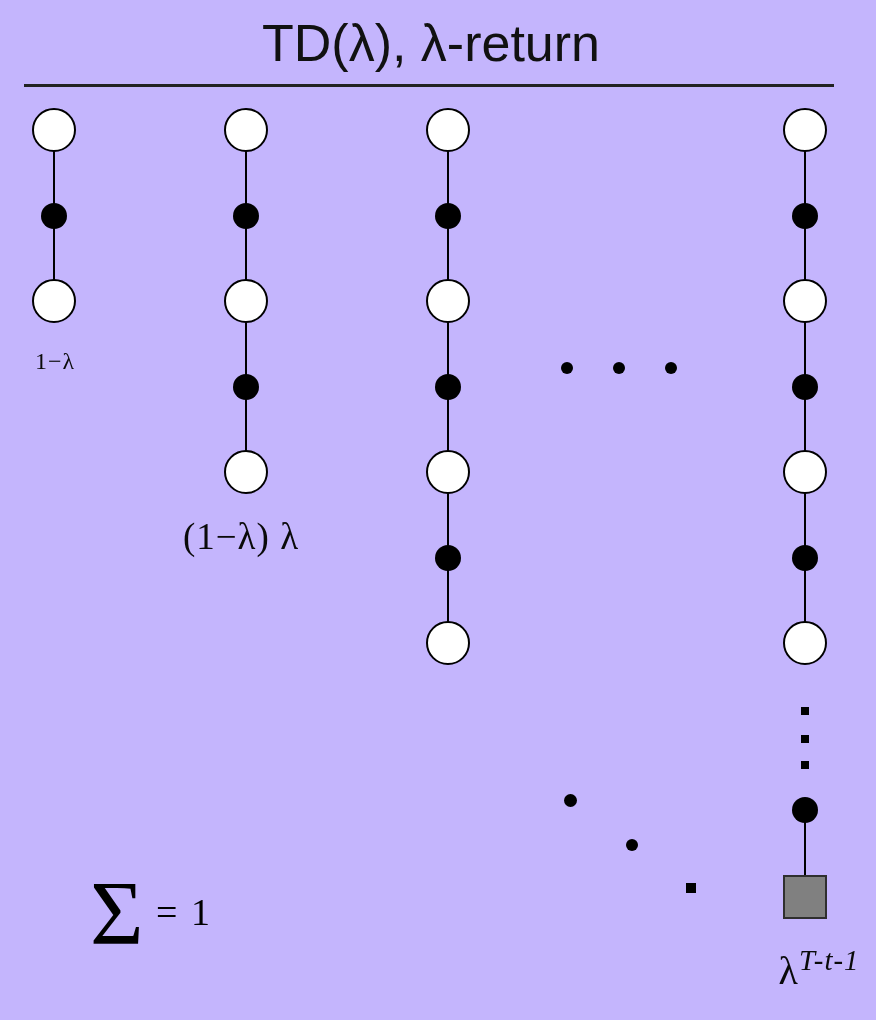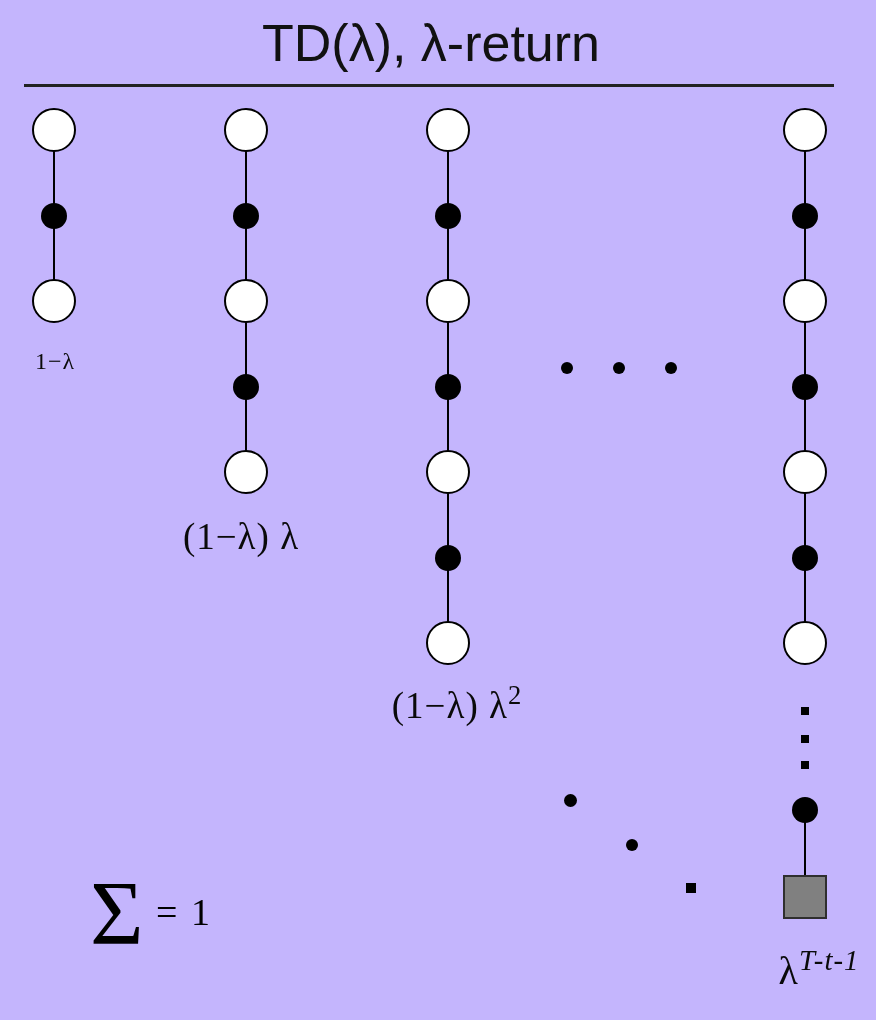--- a/index.html
+++ b/index.html
@@ -78,21 +78,20 @@
       <div class="abs state-node" style="left: 224px; top: 450px; width: 44px; height: 44px;"></div>
       <div class="abs col-label" style="left: 241px; top: 537px; font-size: 37px;"><span>(1−λ) λ</span></div>
       <div class="abs connector" style="left: 447px; top: 130px; width: 2px; height: 513px;"></div>
       <div class="abs action-node" style="left: 435px; top: 202.5px; width: 26px; height: 26px; background: rgb(0, 0, 0);"></div>
       <div class="abs state-node" style="left: 426px; top: 108px; width: 44px; height: 44px;"></div>
       <div class="abs action-node" style="left: 435px; top: 373.5px; width: 26px; height: 26px; background: rgb(0, 0, 0);"></div>
       <div class="abs state-node" style="left: 426px; top: 279px; width: 44px; height: 44px;"></div>
       <div class="abs action-node" style="left: 435px; top: 544.5px; width: 26px; height: 26px; background: rgb(0, 0, 0);"></div>
       <div class="abs state-node" style="left: 426px; top: 450px; width: 44px; height: 44px;"></div>
       <div class="abs state-node" style="left: 426px; top: 621px; width: 44px; height: 44px;"></div>
-      <div class="abs col-label" style="left: 457px; top: 704px; font-size: 37px;"><span>(1−λ) λ</span><sup>2</sup></div>
       <div class="abs connector" style="left: 804px; top: 130px; width: 2px; height: 513px;"></div>
       <div class="abs action-node" style="left: 792px; top: 202.5px; width: 26px; height: 26px; background: rgb(0, 0, 0);"></div>
       <div class="abs state-node" style="left: 783px; top: 108px; width: 44px; height: 44px;"></div>
       <div class="abs action-node" style="left: 792px; top: 373.5px; width: 26px; height: 26px; background: rgb(0, 0, 0);"></div>
       <div class="abs state-node" style="left: 783px; top: 279px; width: 44px; height: 44px;"></div>
       <div class="abs action-node" style="left: 792px; top: 544.5px; width: 26px; height: 26px; background: rgb(0, 0, 0);"></div>
       <div class="abs state-node" style="left: 783px; top: 450px; width: 44px; height: 44px;"></div>
       <div class="abs state-node" style="left: 783px; top: 621px; width: 44px; height: 44px;"></div>
       <div class="abs col-label" style="left: 819px; top: 969px; font-size: 40px;"><span>λ</span><sup class="it">T-t-1</sup></div>
       <div class="abs e-round" style="left: 561px; top: 362px; width: 12px; height: 12px; background: rgb(0, 0, 0);"></div>

